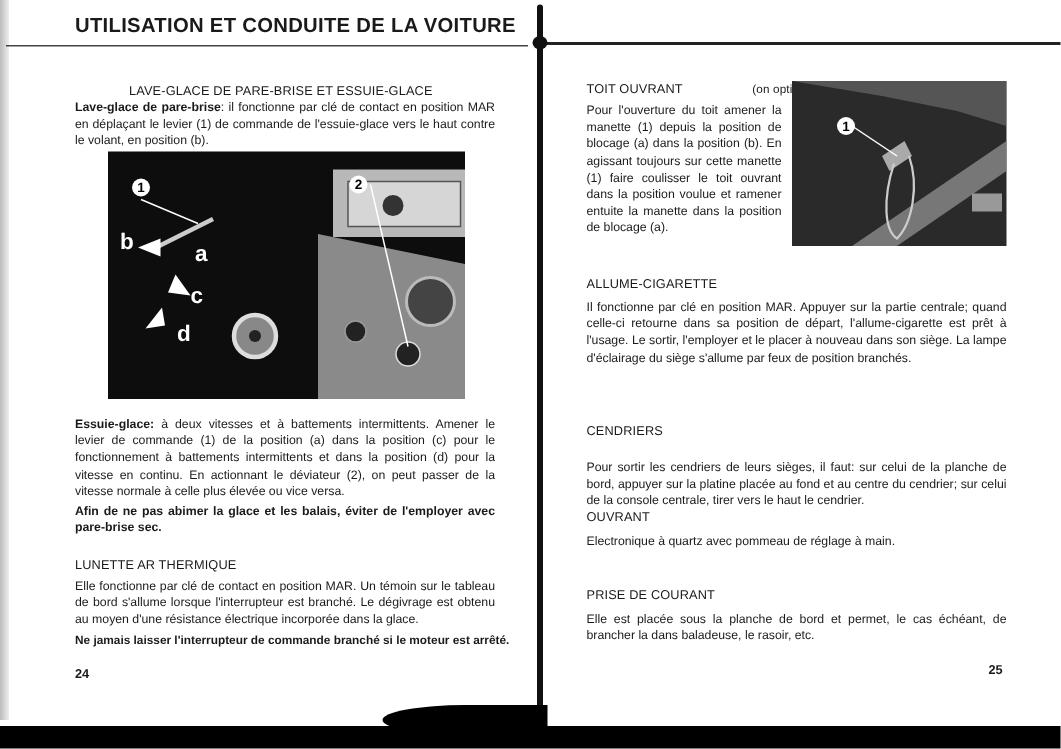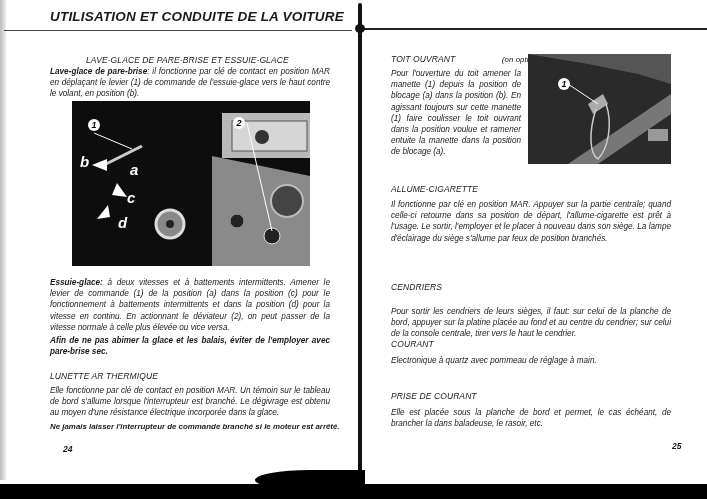--- a/index.html
+++ b/index.html
@@ -1,34 +1,34 @@
 <!DOCTYPE html>
 <html><head>
 <meta charset="utf-8">
 <style>
   html, body { margin:0; padding:0; }
   body { width:707px; height:499px; background:#fff; position:relative; overflow:hidden;
          font-family:"Liberation Sans", sans-serif; color:#1a1a1a; }
-  .abs { position:absolute;font-style:italic; }
+  .abs { position:absolute; }
   .left-edge { left:0; top:0; width:6px; height:480px; background:linear-gradient(90deg,#bbb,#eee); }
   .header-title { left:50px; top:9px; font-size:13.5px; font-weight:bold; letter-spacing:0.2px; }
   .rule-left { left:4px; top:30px; width:348px; height:1px; background:#444; }
   .rule-right { left:362px; top:28px; width:345px; height:2px; background:#222; }
   .spine { left:358px; top:3px; width:4px; height:492px; background:#111; border-radius:2px; }
   .spine-knob { left:355px; top:24px; width:10px; height:9px; background:#111; border-radius:50%; }
   .bottom-bar { left:0; top:484px; width:707px; height:15px; background:#000; }
   .bottom-blob { left:255px; top:470px; width:110px; height:20px; background:#000; border-radius:60% 0 0 60%; }
   .section-title { font-size:8.5px; letter-spacing:0.1px; }
   .para { font-size:8.2px; line-height:11.2px; text-align:justify; }
   .bold { font-weight:bold; }
   .photo { background:#0d0d0d; overflow:hidden; }
   .callout { position:absolute; width:12px; height:12px; border-radius:50%; background:#fff; color:#000;
              font-size:9px; font-weight:bold; text-align:center; line-height:12px; }
   .letter { position:absolute; color:#fff; font-weight:bold; font-size:15px; }
-  .page-num { font-size:8.5px; font-weight:bold;margin-left:13px; }
+  .page-num { font-size:8.5px; font-weight:bold; }
 </style>
 </head>
 <body>
 
 <div class="abs left-edge"></div>
 <div class="abs rule-left"></div>
 <div class="abs rule-right"></div>
 <div class="abs spine"></div>
 <div class="abs spine-knob"></div>
 <div class="abs bottom-bar"></div>
@@ -94,18 +94,18 @@
   </svg>
   <span class="callout" style="left:30px;top:24px;">1</span>
 </div>
 
 <div class="abs section-title" style="left:391px;top:184px;">ALLUME-CIGARETTE</div>
 <div class="abs para" style="left:391px;top:199px;width:280px;">Il fonctionne par clé en position MAR. Appuyer sur la partie centrale; quand celle-ci retourne dans sa position de départ, l'allume-cigarette est prêt à l'usage. Le sortir, l'employer et le placer à nouveau dans son siège. La lampe d'éclairage du siège s'allume par feux de position branchés.</div>
 
 <div class="abs section-title" style="left:391px;top:266px;margin-top:16px;">CENDRIERS</div>
 <div class="abs para" style="left:391px;top:282px;width:280px;margin-top:24px;">Pour sortir les cendriers de leurs sièges, il faut: sur celui de la planche de bord, appuyer sur la platine placée au fond et au centre du cendrier; sur celui de la console centrale, tirer vers le haut le cendrier.</div>
 
-<div class="abs section-title" style="left:391px;top:339px;">COURANT</div>
+<div class="abs section-title" style="left:391px;top:339px;">OUVRANT</div>
 <div class="abs para" style="left:391px;top:355px;width:280px;">Electronique à quartz avec pommeau de réglage à main.</div>
 
 <div class="abs section-title" style="left:391px;top:391px;">PRISE DE COURANT</div>
 <div class="abs para" style="left:391px;top:407px;width:280px;">Elle est placée sous la planche de bord et permet, le cas échéant, de brancher la dans baladeuse, le rasoir, etc.</div>
 <div class="abs page-num" style="left:659px;top:441px;">25</div>
 
 </body></html>

